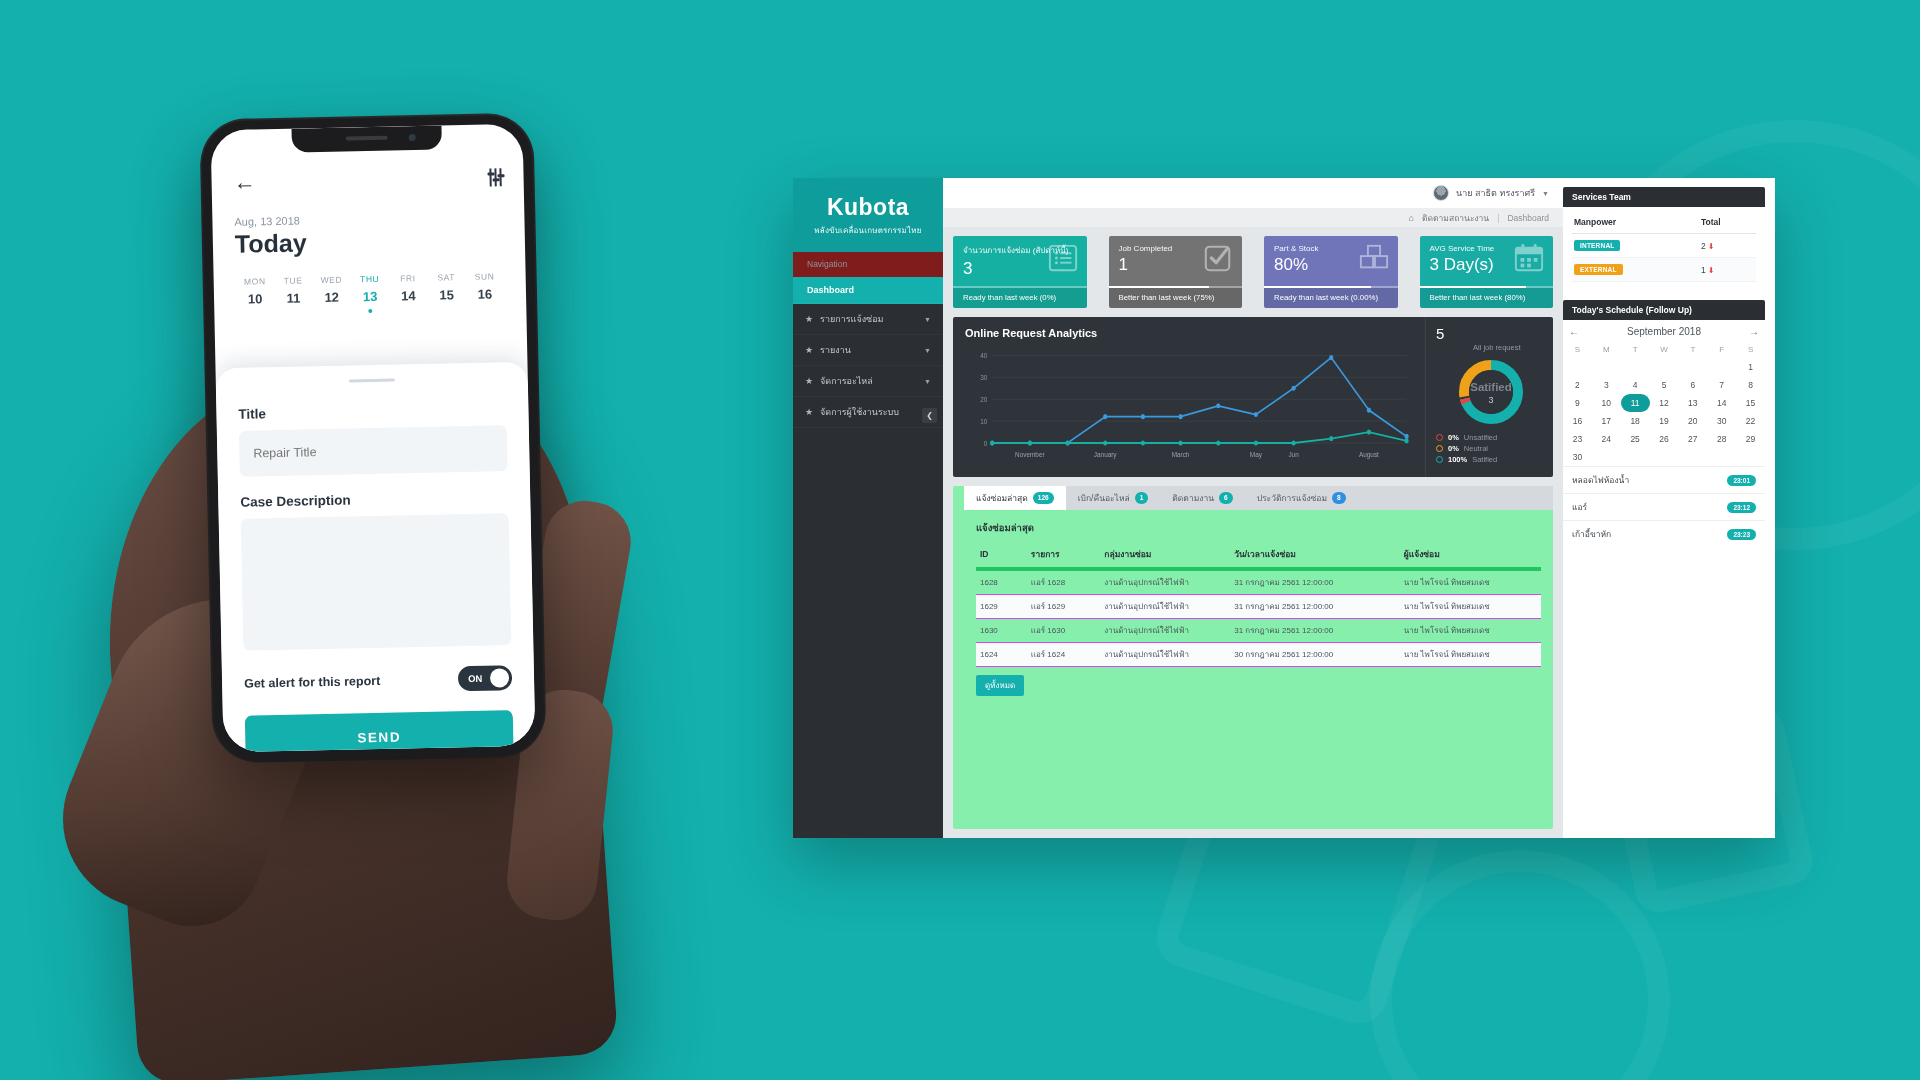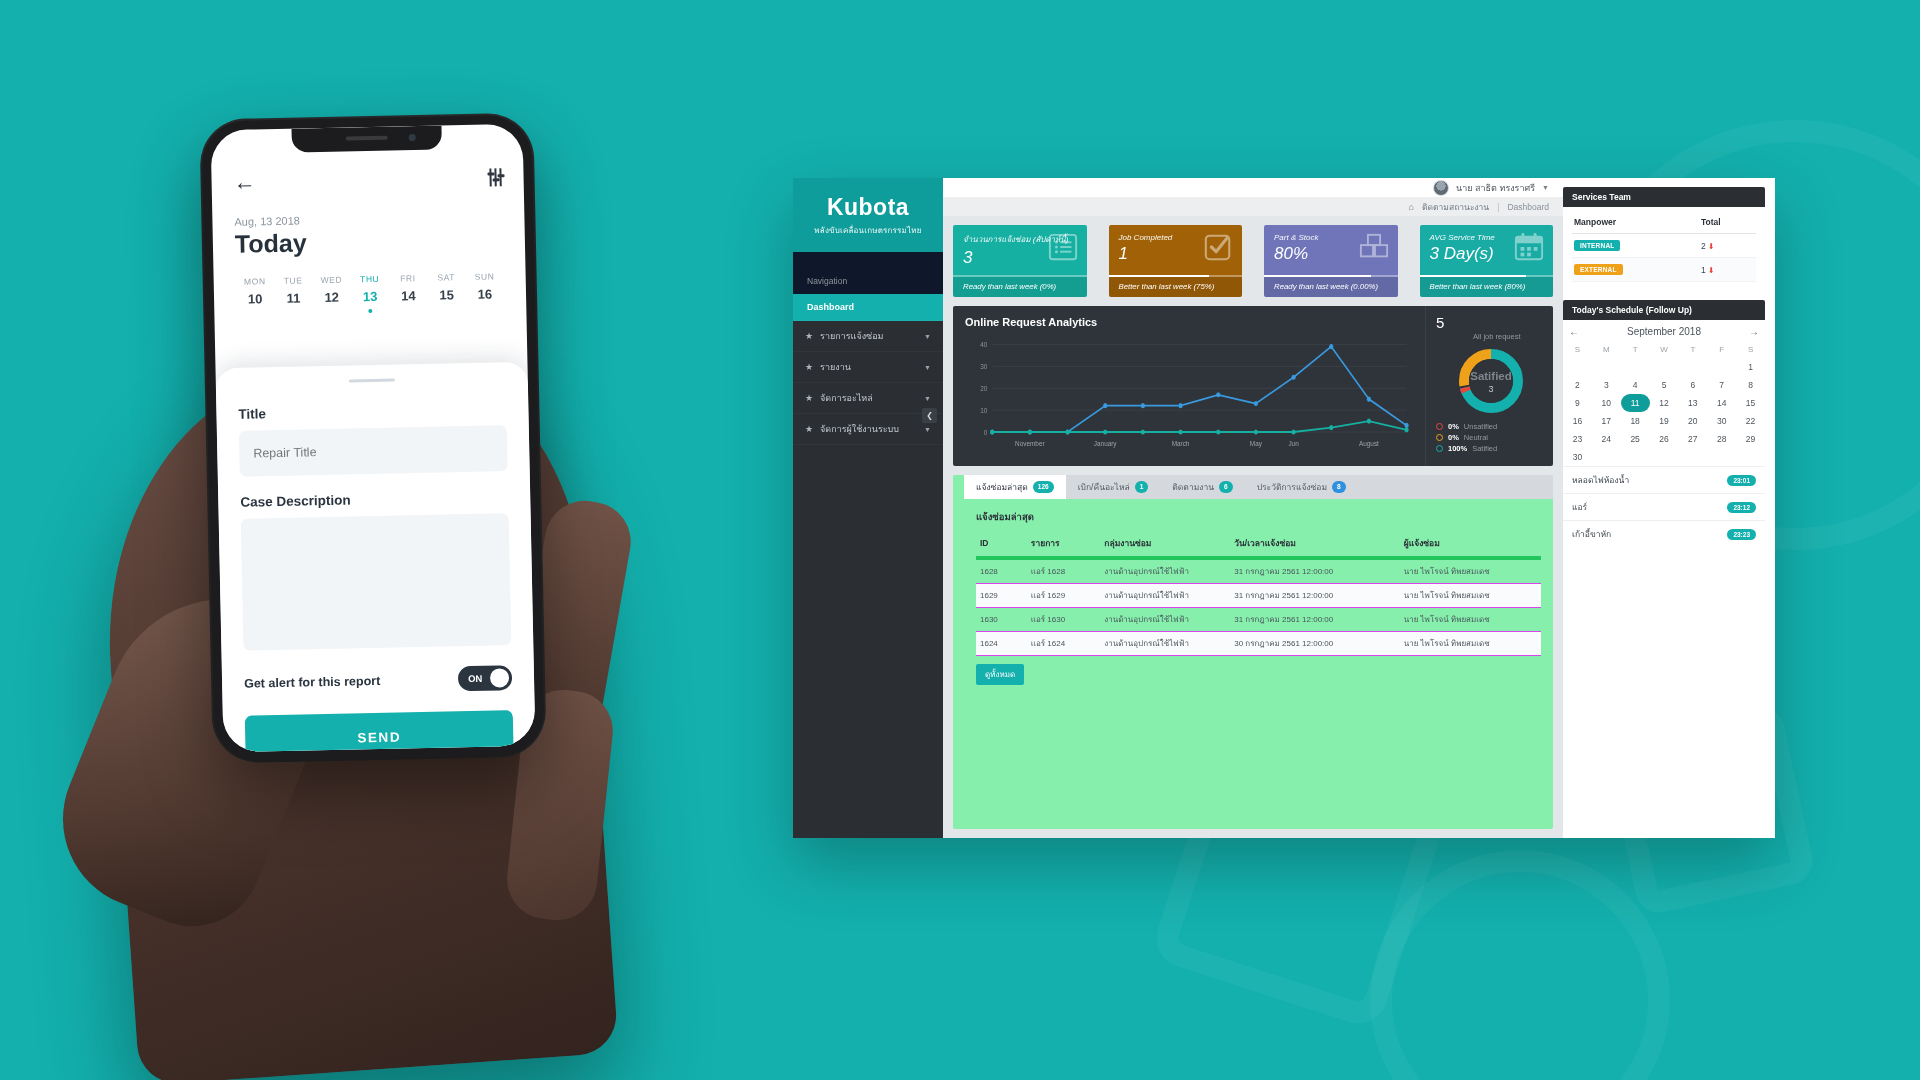--- a/index.html
+++ b/index.html
@@ -209,43 +209,43 @@
     background: #0e9d9a; color: #fff;
     padding: 18px 10px 14px 10px; text-align: center;
     height: 74px;
   }
   .brand .logo {
     font-size: 23px; font-weight: bold; letter-spacing: .5px; line-height: 1;
     margin-bottom: 5px;
   }
   .brand .tag { font-size: 8px; letter-spacing: .2px; opacity: .95; }
   .nav-title {
-    color: #8d949b; font-size: 8.5px; padding: 24px 14px 8px 14px;
-    background: #0f172a;
+    color: #8d949b; font-size: 8.5px; padding: 7px 14px 8px 14px;
+    background: #7f1d1d;
   }
   .nav-item {
     display: flex; align-items: center; justify-content: space-between;
     padding: 8px 12px; font-size: 9px; color: #c4cad0;
     border-bottom: 1px solid rgba(255,255,255,0.035);
   }
   .nav-item.active { background: #13b0ad; color: #fff; font-weight: bold; padding-left: 14px; }
   .nav-item .left { display: flex; align-items: center; gap: 7px; }
   .nav-item .star { color: #aeb5bc; font-size: 9px; }
   .nav-item .caret { font-size: 7px; color: #9aa1a8; }
   .collapse-btn {
     position: absolute; right: 6px; top: 230px;
     width: 15px; height: 15px; background: #3a3f45; color: #cfd5da;
     font-size: 8px; display: flex; align-items: center; justify-content: center;
     border-radius: 2px;
   }
 
   
   .main { flex: 1; display: flex; flex-direction: column; background: #e4e7ea; min-width: 0; }
   .topbar {
-    background: #fff; height: 19px; display: flex; align-items: center;
+    background: #fff; height: 30px; display: flex; align-items: center;
     justify-content: flex-end; padding-right: 14px; gap: 7px;
   }
   .avatar {
     width: 16px; height: 16px; border-radius: 50%;
     background: radial-gradient(circle at 50% 35%, #9aa4ad 0 40%, #5f6a73 41% 100%);
     border: 1px solid #d0d5da;
   }
   .topbar .uname { font-size: 9px; color: #4c555d; }
   .topbar .caret { font-size: 7px; color: #7b848c; }
 
@@ -254,37 +254,37 @@
     display: flex; align-items: center; justify-content: flex-end;
     gap: 8px; padding-right: 14px; font-size: 8.5px; color: #6d767e;
   }
   .breadcrumb .home { font-size: 9px; color: #5e666e; }
   .breadcrumb .sep { color: #b7bec4; }
   .breadcrumb .cur { color: #8a9299; }
 
   .content { flex: 1; padding: 9px 10px; overflow: hidden; display: flex; flex-direction: column; gap: 9px; }
 
   
-  .kpi-row { display: flex; gap: 22px; font-style: italic; }
+  .kpi-row { display: flex; gap: 22px; }
   .kpi {
     flex: 1; border-radius: 2px; overflow: hidden; color: #fff;
     display: flex; flex-direction: column;
   }
   .kpi .body { padding: 8px 10px 6px 10px; position: relative; height: 50px; }
   .kpi .t { font-size: 8px; opacity: .95; margin-bottom: 3px; }
   .kpi .v { font-size: 17px; font-weight: normal; line-height: 1; }
   .kpi .icon {
     position: absolute; right: 9px; top: 7px;
     width: 30px; height: 30px; opacity: .45;
   }
   .kpi .prog { height: 2px; background: rgba(255,255,255,0.35); }
   .kpi .prog i { display: block; height: 100%; background: #fff; }
   .kpi .foot { font-size: 7.8px; padding: 5px 10px 6px 10px; background: rgba(0,0,0,0.10); }
   .kpi.c1 { background: #16b0a2; }
-  .kpi.c2 { background: #a16207; justify-content: space-between; }
+  .kpi.c2 { background: #737373; justify-content: space-between; }
   .kpi.c3 { background: #6f75b8; }
   .kpi.c4 { background: #18aca5; }
 
   
   .chart-panel { background: #2f343a; border-radius: 2px; display: flex; height: 160px; }
   .chart-left { flex: 1; padding: 10px 12px 6px 12px; min-width: 0; }
   .chart-title { color: #fff; font-size: 11px; font-weight: bold; margin-bottom: 4px; }
   .chart-svg { width: 100%; height: 120px; display: block; }
   .chart-right {
     width: 128px; border-left: 1px solid #3c4249;

